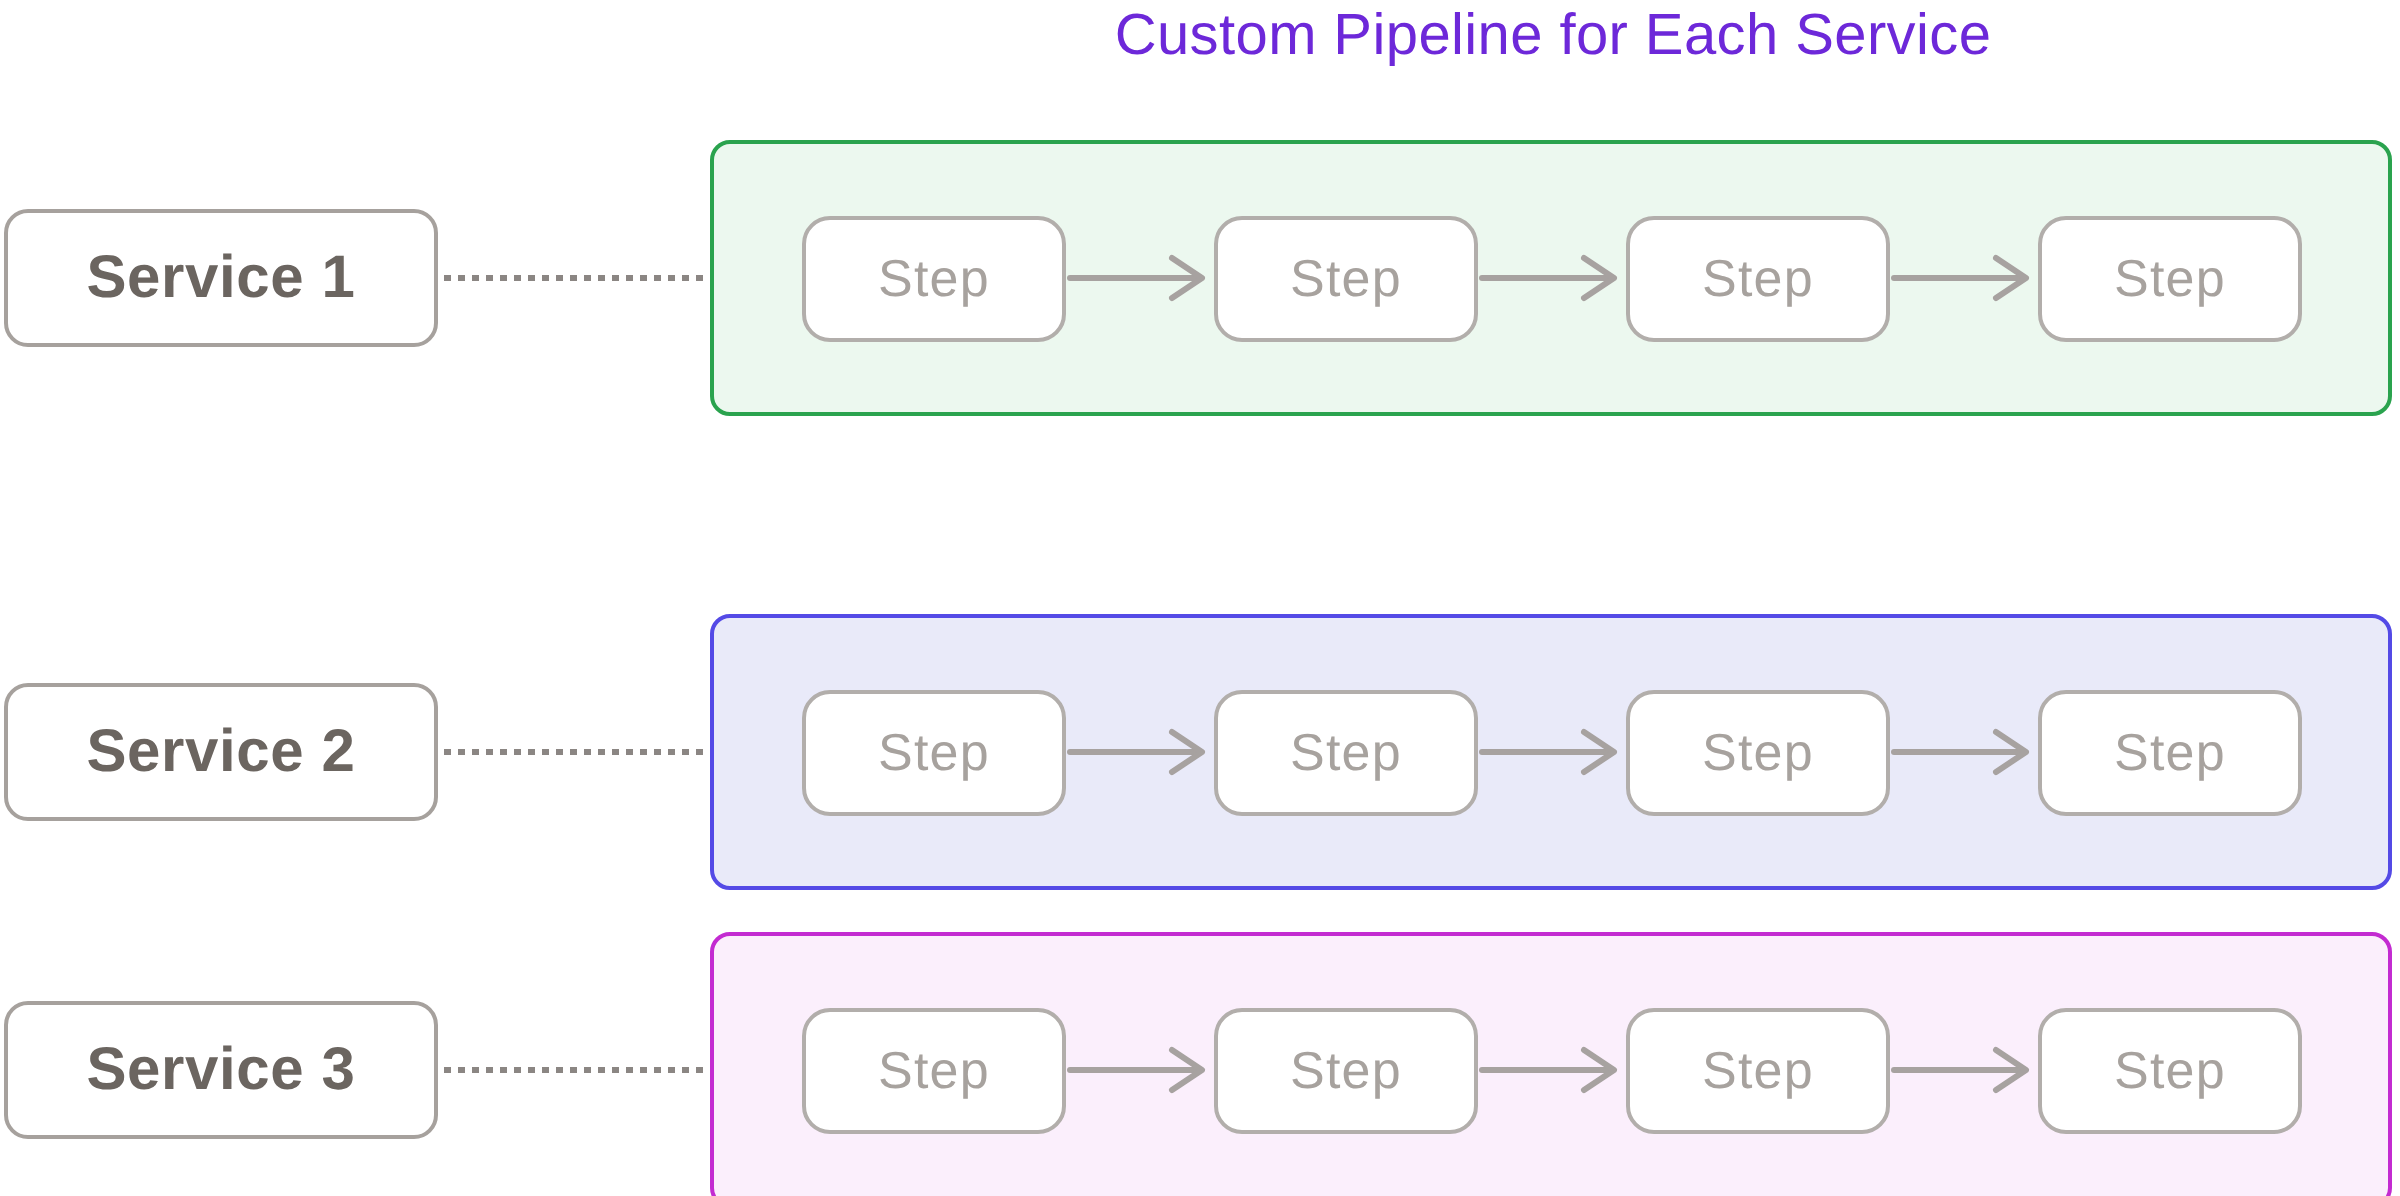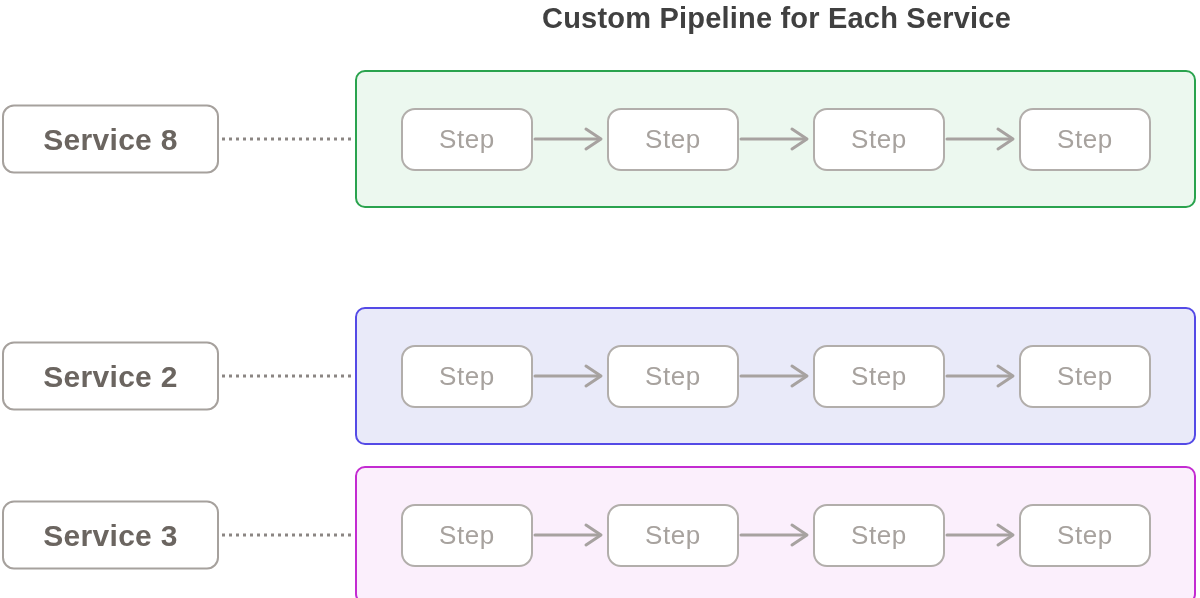--- a/index.html
+++ b/index.html
@@ -15,23 +15,23 @@
     background: #ffffff;
     overflow: hidden;
   }
   .diagram-title {
     position: absolute;
     top: 2px;
     left: 355px;
     width: 843px;
     text-align: center;
     font-size: 29px;
-    font-weight: bold;
+    font-weight: normal;
     letter-spacing: 0.2px;
-    color: #404040;
+    color: #6d28d9;
   }
   .row {
     position: absolute;
     left: 0;
     width: 1200px;
     height: 138px;
   }
   .row1 { top: 70px; }
   .row2 { top: 263px; margin-top: 44px; }
   .row3 { top: 466px; }
@@ -107,21 +107,21 @@
 </style>
 </head>
 <body>
 
 <div class="canvas">
 
   <div class="diagram-title">Custom Pipeline for Each Service</div>
 
   <div class="row row1">
     <div class="service-box">
-      <span>Service 8</span>
+      <span>Service 1</span>
     </div>
     <div class="connector"></div>
     <div class="pipeline" style="border-color: rgb(42, 163, 78); background-color: rgb(236, 248, 239);">
       <div class="step-box">Step</div>
       <div class="arrow">
           <svg width="74" height="30" viewBox="0 0 74 30">
             <line x1="2" y1="15" x2="66" y2="15"></line>
             <path d="M53 5 L68 15 L53 25"></path>
           </svg>
         </div>

